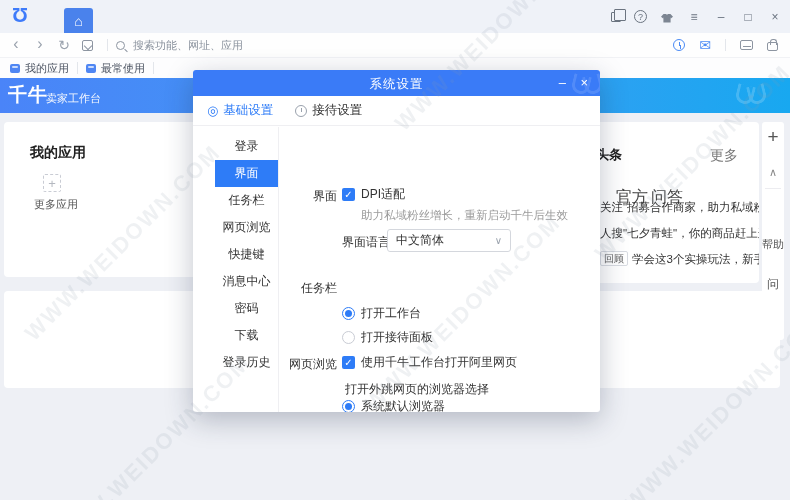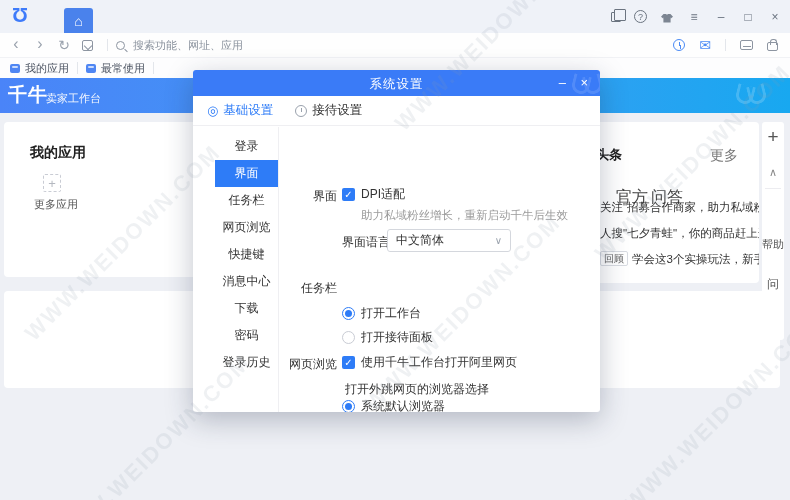--- a/index.html
+++ b/index.html
@@ -238,22 +238,22 @@
       </span>
     </div>
 
     <div class="dlg-side">
       <div class="side-item">登录</div>
       <div class="side-item active">界面</div>
       <div class="side-item">任务栏</div>
       <div class="side-item">网页浏览</div>
       <div class="side-item">快捷键</div>
       <div class="side-item">消息中心</div>
+      <div class="side-item">密码</div>
       <div class="side-item">下载</div>
-      <div class="side-item">密码</div>
       <div class="side-item">登录历史</div>
     </div>
 
     <div class="dlg-main">
 
       <span class="sec-label l-iface" style="left:10px;width:48px">界面</span>
       <div class="row r-dpi">
         <span class="cb checked">✓</span>
         <span class="ctl-label">DPI适配</span>
       </div>

